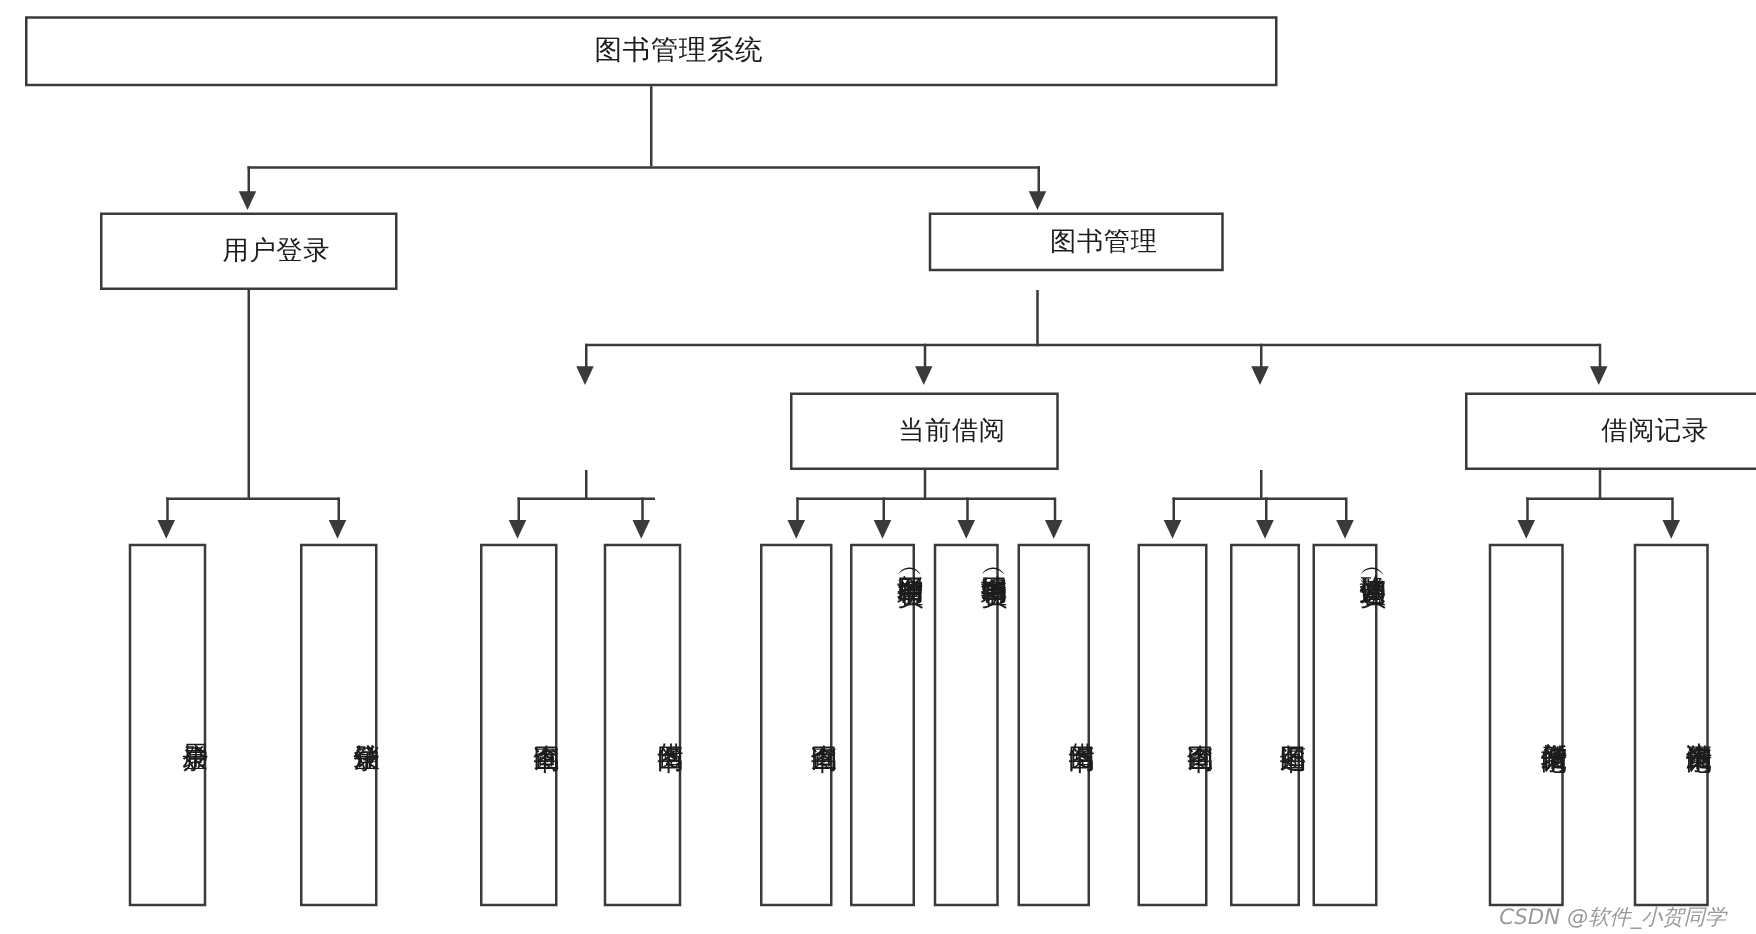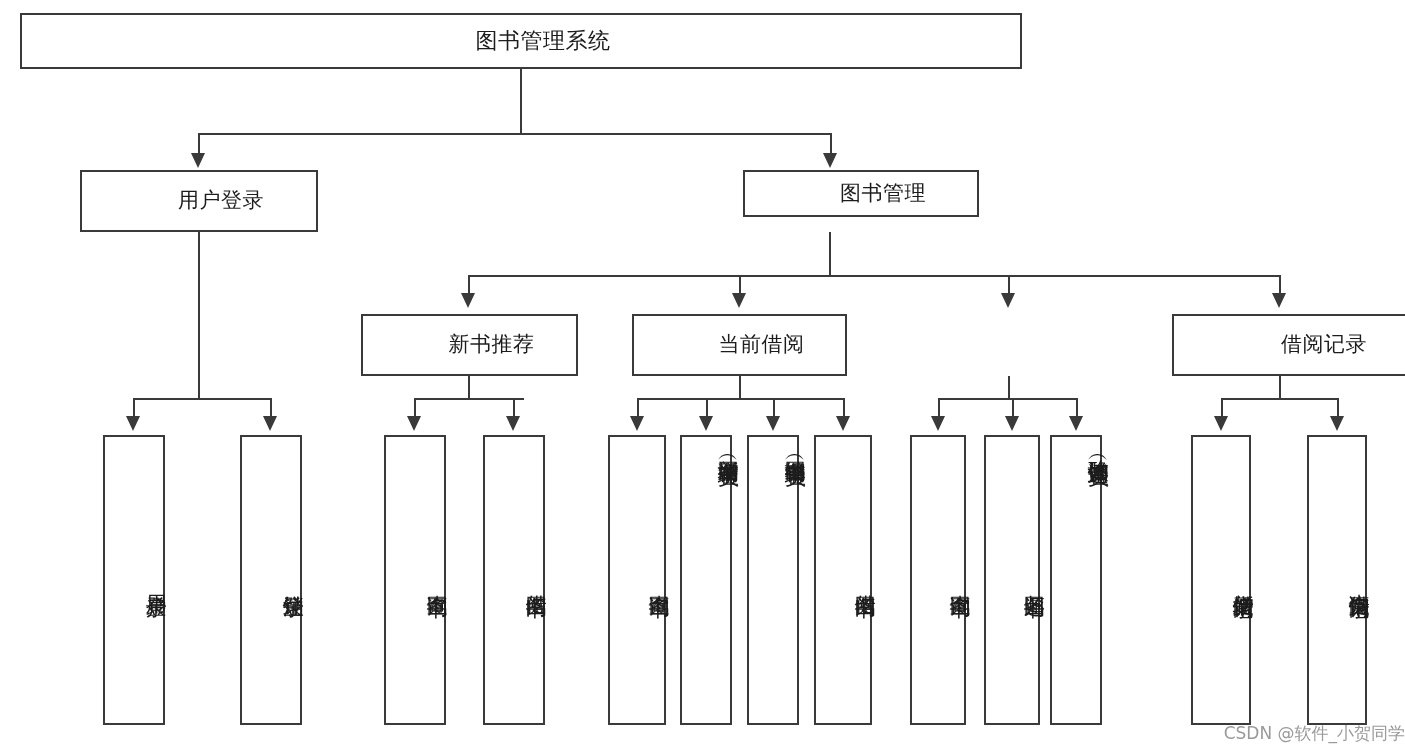--- a/index.html
+++ b/index.html
@@ -68,27 +68,28 @@
     position: absolute;
     width: 0;
     height: 0;
     border-left: 7px solid transparent;
     border-right: 7px solid transparent;
     border-top: 15px solid #3a3a3a;
   }
   
   #watermark {
     position: absolute;
-    right: 0;
+    right: 24px;
     bottom: 2px;
     font-size: 17px;
     color: #9a9a9a;
     font-family: "DejaVu Sans", "Liberation Sans", sans-serif;
     white-space: nowrap;
     pointer-events: none;
+    font-style: italic;
   }
 </style>
 </head>
 <body>
 
 <div id="canvas">
 
   <div class="node root horiz" id="n-root" style="left: 20px; top: 13px; width: 1002px; height: 56px;">图书管理系统</div>
 
   <div class="vline" style="left:520px; top:69px;  height:64px;"></div>
@@ -112,21 +113,20 @@
   <div class="hline" style="left:468px; top:275px; width:812px;"></div>
   <div class="vline" style="left:468px; top:275px; height:20px;"></div>
   <div class="arrow" style="left:461px; top:293px;"></div>
   <div class="vline" style="left:739px; top:275px; height:20px;"></div>
   <div class="arrow" style="left:732px; top:293px;"></div>
   <div class="vline" style="left:1008px; top:275px; height:20px;"></div>
   <div class="arrow" style="left:1001px; top:293px;"></div>
   <div class="vline" style="left:1279px; top:275px; height:20px;"></div>
   <div class="arrow" style="left:1272px; top:293px;"></div>
 
-  <div class="node horiz" id="n-l3-0" style="left: 361px; top: 314px; width: 217px; height: 62px;">新书推荐</div>
   <div class="node horiz" id="n-l3-1" style="left: 632px; top: 314px; width: 215px; height: 62px;">当前借阅</div>
   <div class="node horiz" id="n-l3-3" style="left: 1172px; top: 314px; width: 260px; height: 62px;">借阅记录</div>
 
   <div class="vline" style="left:468px; top:376px; height:24px;"></div>
   <div class="hline" style="left:414px; top:398px; width:110px;"></div>
   <div class="vline" style="left:414px; top:398px; height:20px;"></div>
   <div class="arrow" style="left:407px; top:416px;"></div>
   <div class="vline" style="left:513px; top:398px; height:20px;"></div>
   <div class="arrow" style="left:506px; top:416px;"></div>
 

